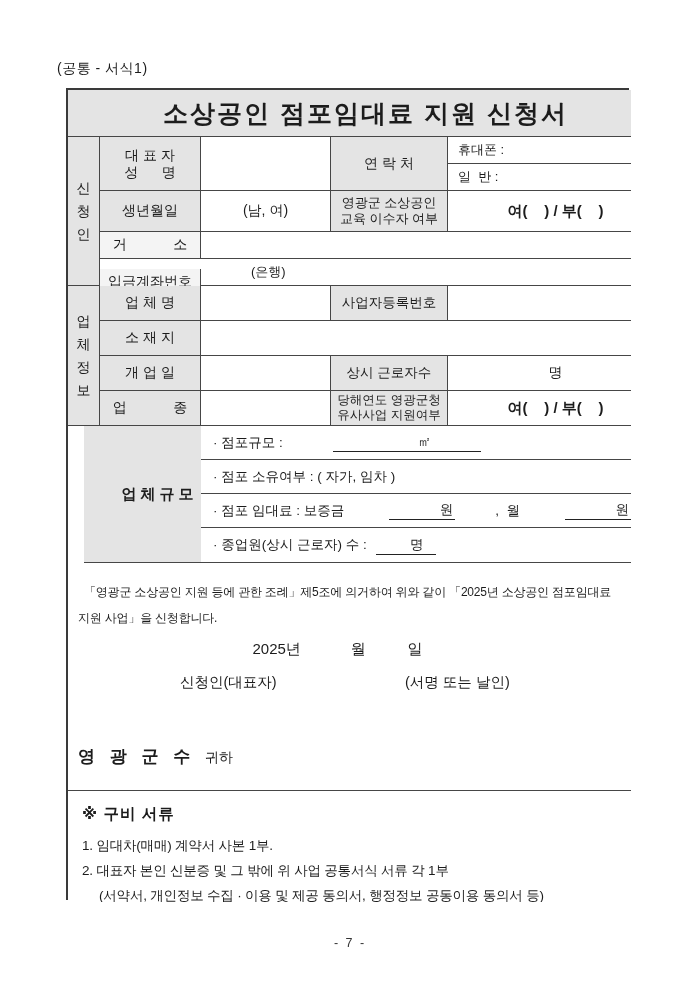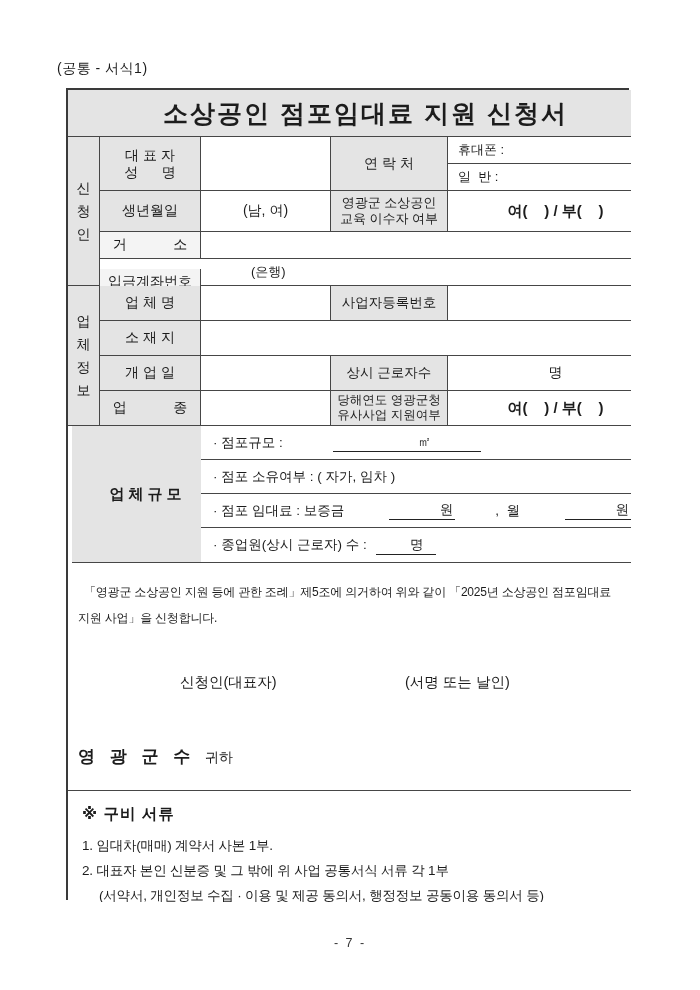--- a/index.html
+++ b/index.html
@@ -150,21 +150,21 @@
     <div class="c no-r center" style="left:380px;top:266px;width:183px;height:35px;">명</div>
 
     <div class="c gray center pre" style="left:32px;top:301px;width:101px;height:35px;">업            종</div>
     <div class="c" style="left:133px;top:301px;width:130px;height:35px;"></div>
     <div class="c gray center two-line small-2l" style="left:263px;top:301px;width:117px;height:35px;">
       <span>당해연도 영광군청</span>
       <span>유사사업 지원여부</span>
     </div>
     <div class="c no-r center yesno pre" style="left:380px;top:301px;width:183px;height:35px;">여(    ) / 부(    )</div>
 
-    <div class="c gray center scale-label-cell" style="left:4px;top:336px;width:152px;height:137px;">업체규모</div>
+    <div class="c gray center scale-label-cell" style="left:16px;top:336px;width:152px;height:137px;">업체규모</div>
 
     <div class="c no-r pl12 fs135 scale-row" style="left:133px;top:336px;width:430px;height:34px;gap:40px;">
       <span class="glue">· 점포규모 : </span>
       <span class="u u-size">㎡</span>
     </div>
 
     <div class="c no-r pl12 fs135 scale-row" style="left:133px;top:370px;width:430px;height:34px;">
       <span class="glue">· 점포 소유여부 : ( 자가, 임차 )</span>
     </div>
 
@@ -175,20 +175,21 @@
       <span class="u u-rent">원</span>
     </div>
 
     <div class="c no-r pl12 fs135 scale-row" style="left:133px;top:438px;width:430px;height:35px;">
       <span class="glue">· 종업원(상시 근로자) 수 : </span>
       <span class="u u-emp">명</span>
     </div>
 
     <div class="c no-r decl" style="left:0;top:473px;width:563px;height:228px;">
       <div class="decl-p">「영광군 소상공인 지원 등에 관한 조례」제5조에 의거하여 위와 같이 「2025년 소상공인 점포임대료 지원 사업」을 신청합니다.</div>
+      <div class="decl-date">2025년            월          일</div>
       <div class="decl-signer">신청인(대표자)</div>
       <div class="decl-note">(서명 또는 날인)</div>
       <div class="decl-recipient">
         <span class="recipient-main">영 광 군 수</span>
         <span class="recipient-suffix">귀하</span>
       </div>
     </div>
 
     <div class="c no-r no-b docs" style="left:0;top:701px;width:563px;height:111px;">
       <div class="docs-heading">※ 구비 서류</div>

